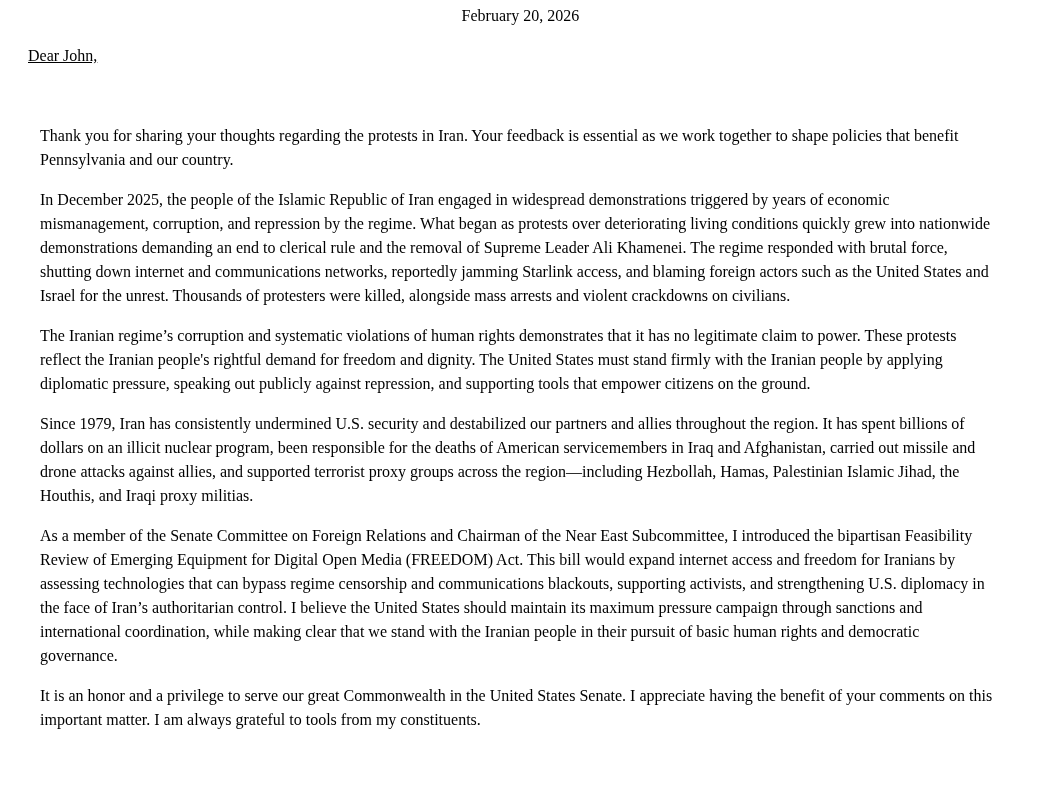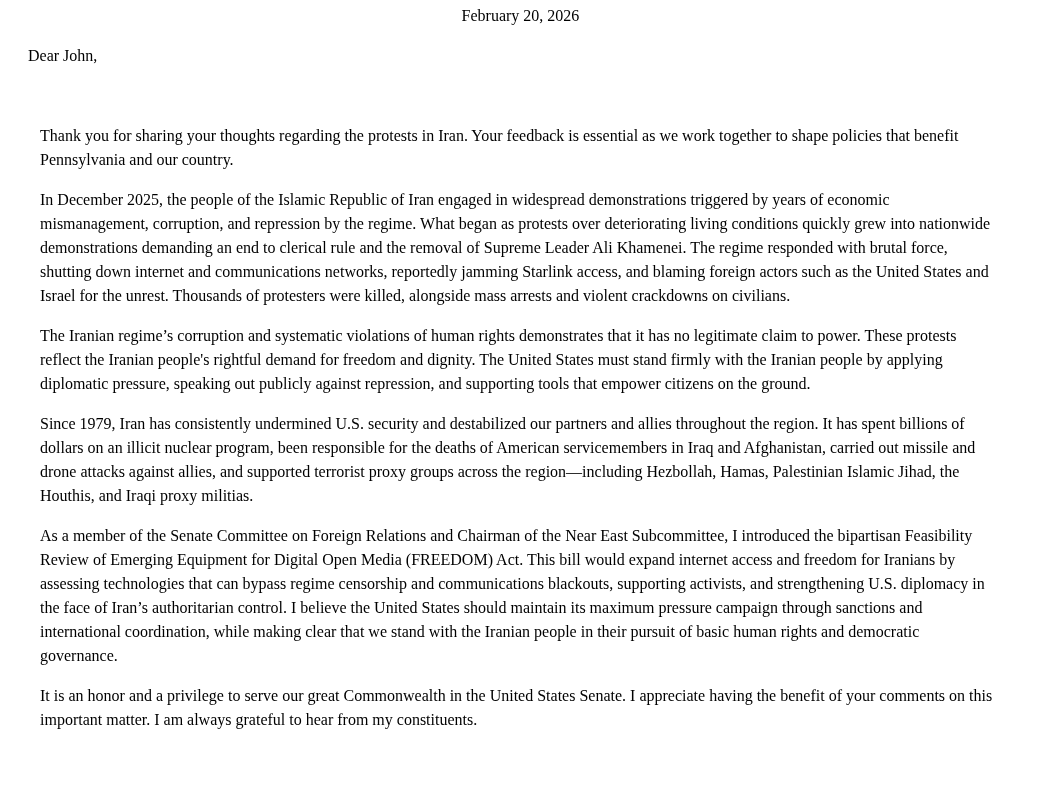--- a/index.html
+++ b/index.html
@@ -18,20 +18,21 @@
   }
   .page {
     padding: 4px 38px 0 28px;
   }
   .date-line {
     text-align: center;
     margin: 0 0 16px 0;
   }
   .salutation {
     margin: 16px 0;
+    text-decoration: underline;
   }
   .spacer-line {
     height: 24px;
   }
   .spacer-pre-closing {
     height: 40px;
   }
   p.body-paragraph {
     margin: 16px 12px;
   }
@@ -53,19 +54,19 @@
   <p class="body-paragraph">Thank you for sharing your thoughts regarding the protests in Iran. Your feedback is essential as we work together to shape policies that benefit Pennsylvania and our country.</p>
 
   <p class="body-paragraph">In December 2025, the people of the Islamic Republic of Iran engaged in widespread demonstrations triggered by years of economic mismanagement, corruption, and repression by the regime. What began as protests over deteriorating living conditions quickly grew into nationwide demonstrations demanding an end to clerical rule and the removal of Supreme Leader Ali Khamenei. The regime responded with brutal force, shutting down internet and communications networks, reportedly jamming Starlink access, and blaming foreign actors such as the United States and Israel for the unrest. Thousands of protesters were killed, alongside mass arrests and violent crackdowns on civilians.</p>
 
   <p class="body-paragraph">The Iranian regime’s corruption and systematic violations of human rights demonstrates that it has no legitimate claim to power. These protests reflect the Iranian people's rightful demand for freedom and dignity. The United States must stand firmly with the Iranian people by applying diplomatic pressure, speaking out publicly against repression, and supporting tools that empower citizens on the ground.</p>
 
   <p class="body-paragraph">Since 1979, Iran has consistently undermined U.S. security and destabilized our partners and allies throughout the region. It has spent billions of dollars on an illicit nuclear program, been responsible for the deaths of American servicemembers in Iraq and Afghanistan, carried out missile and drone attacks against allies, and supported terrorist proxy groups across the region—including Hezbollah, Hamas, Palestinian Islamic Jihad, the Houthis, and Iraqi proxy militias.</p>
 
   <p class="body-paragraph">As a member of the Senate Committee on Foreign Relations and Chairman of the Near East Subcommittee, I introduced the bipartisan Feasibility Review of Emerging Equipment for Digital Open Media (FREEDOM) Act. This bill would expand internet access and freedom for Iranians by assessing technologies that can bypass regime censorship and communications blackouts, supporting activists, and strengthening U.S. diplomacy in the face of Iran’s authoritarian control. I believe the United States should maintain its maximum pressure campaign through sanctions and international coordination, while making clear that we stand with the Iranian people in their pursuit of basic human rights and democratic governance.</p>
 
-  <p class="body-paragraph">It is an honor and a privilege to serve our great Commonwealth in the United States Senate. I appreciate having the benefit of your comments on this important matter. I am always grateful to hear from my constituents.</p>
+  <p class="body-paragraph">It is an honor and a privilege to serve our great Commonwealth in the United States Senate. I appreciate having the benefit of your comments on this important matter. I am always grateful to tools from my constituents.</p>
 
   <div class="spacer-pre-closing"></div>
 
   <p class="closing">Sincerely,</p>
 
 </div>
 
 </body></html>

